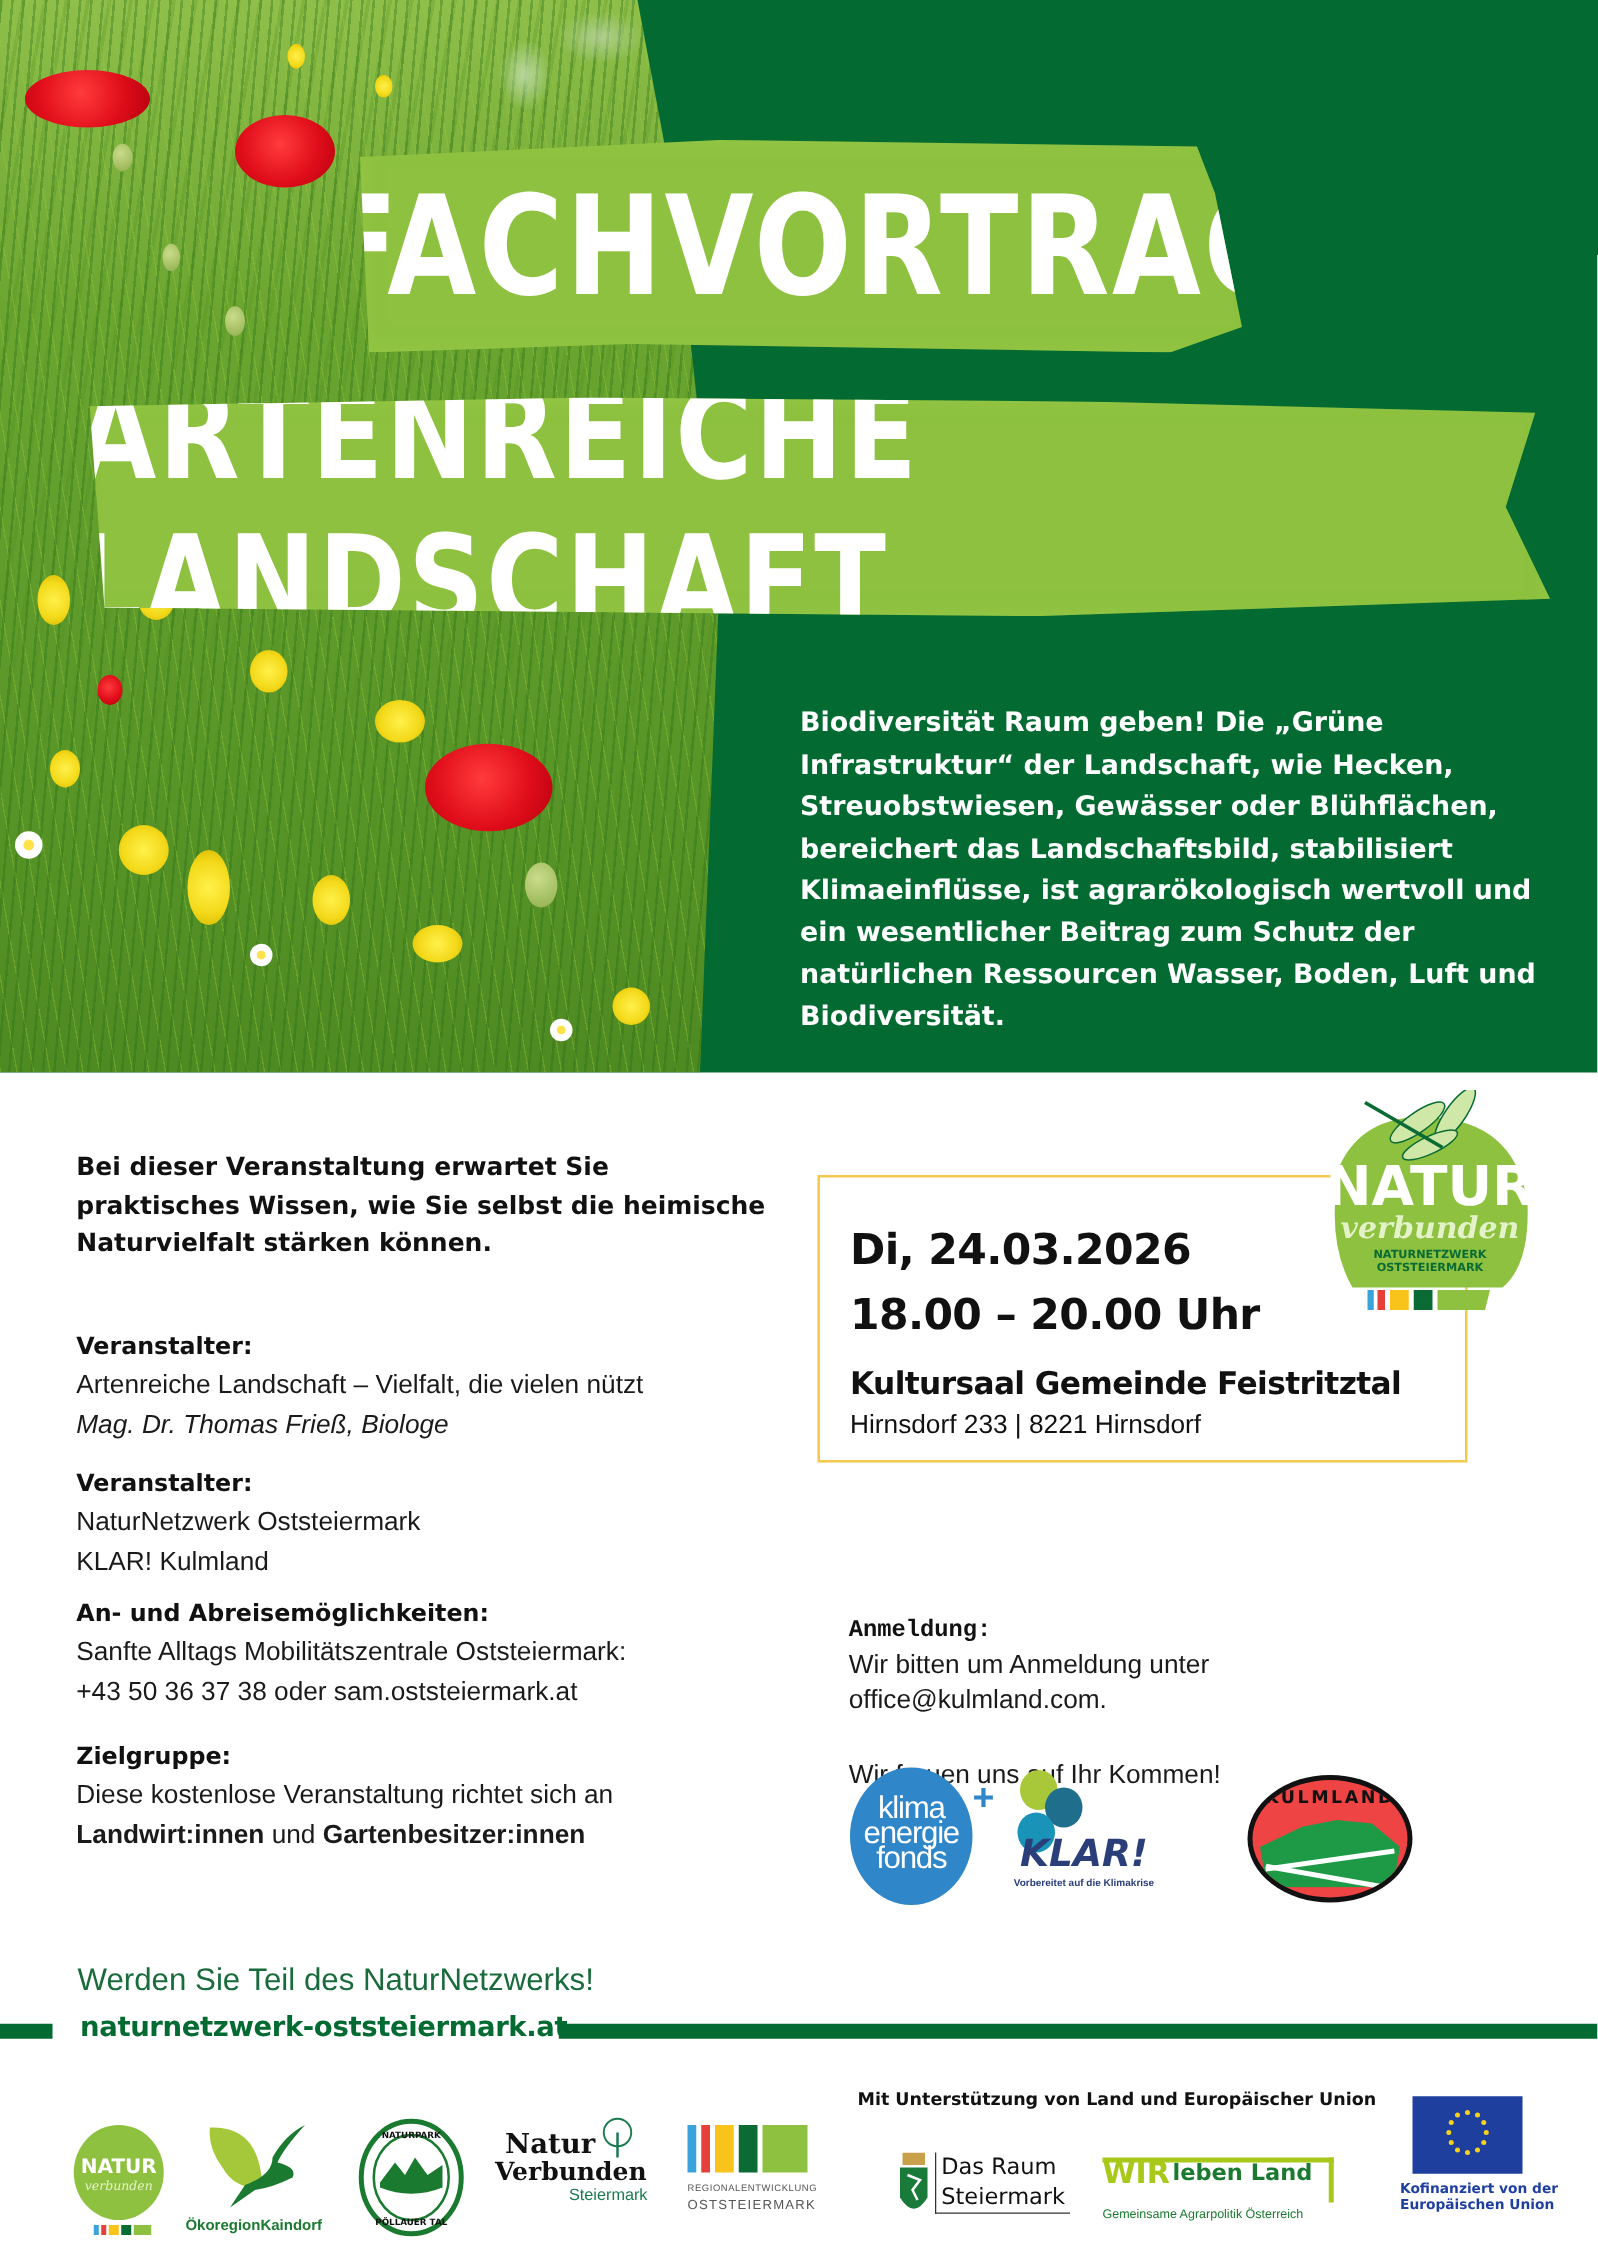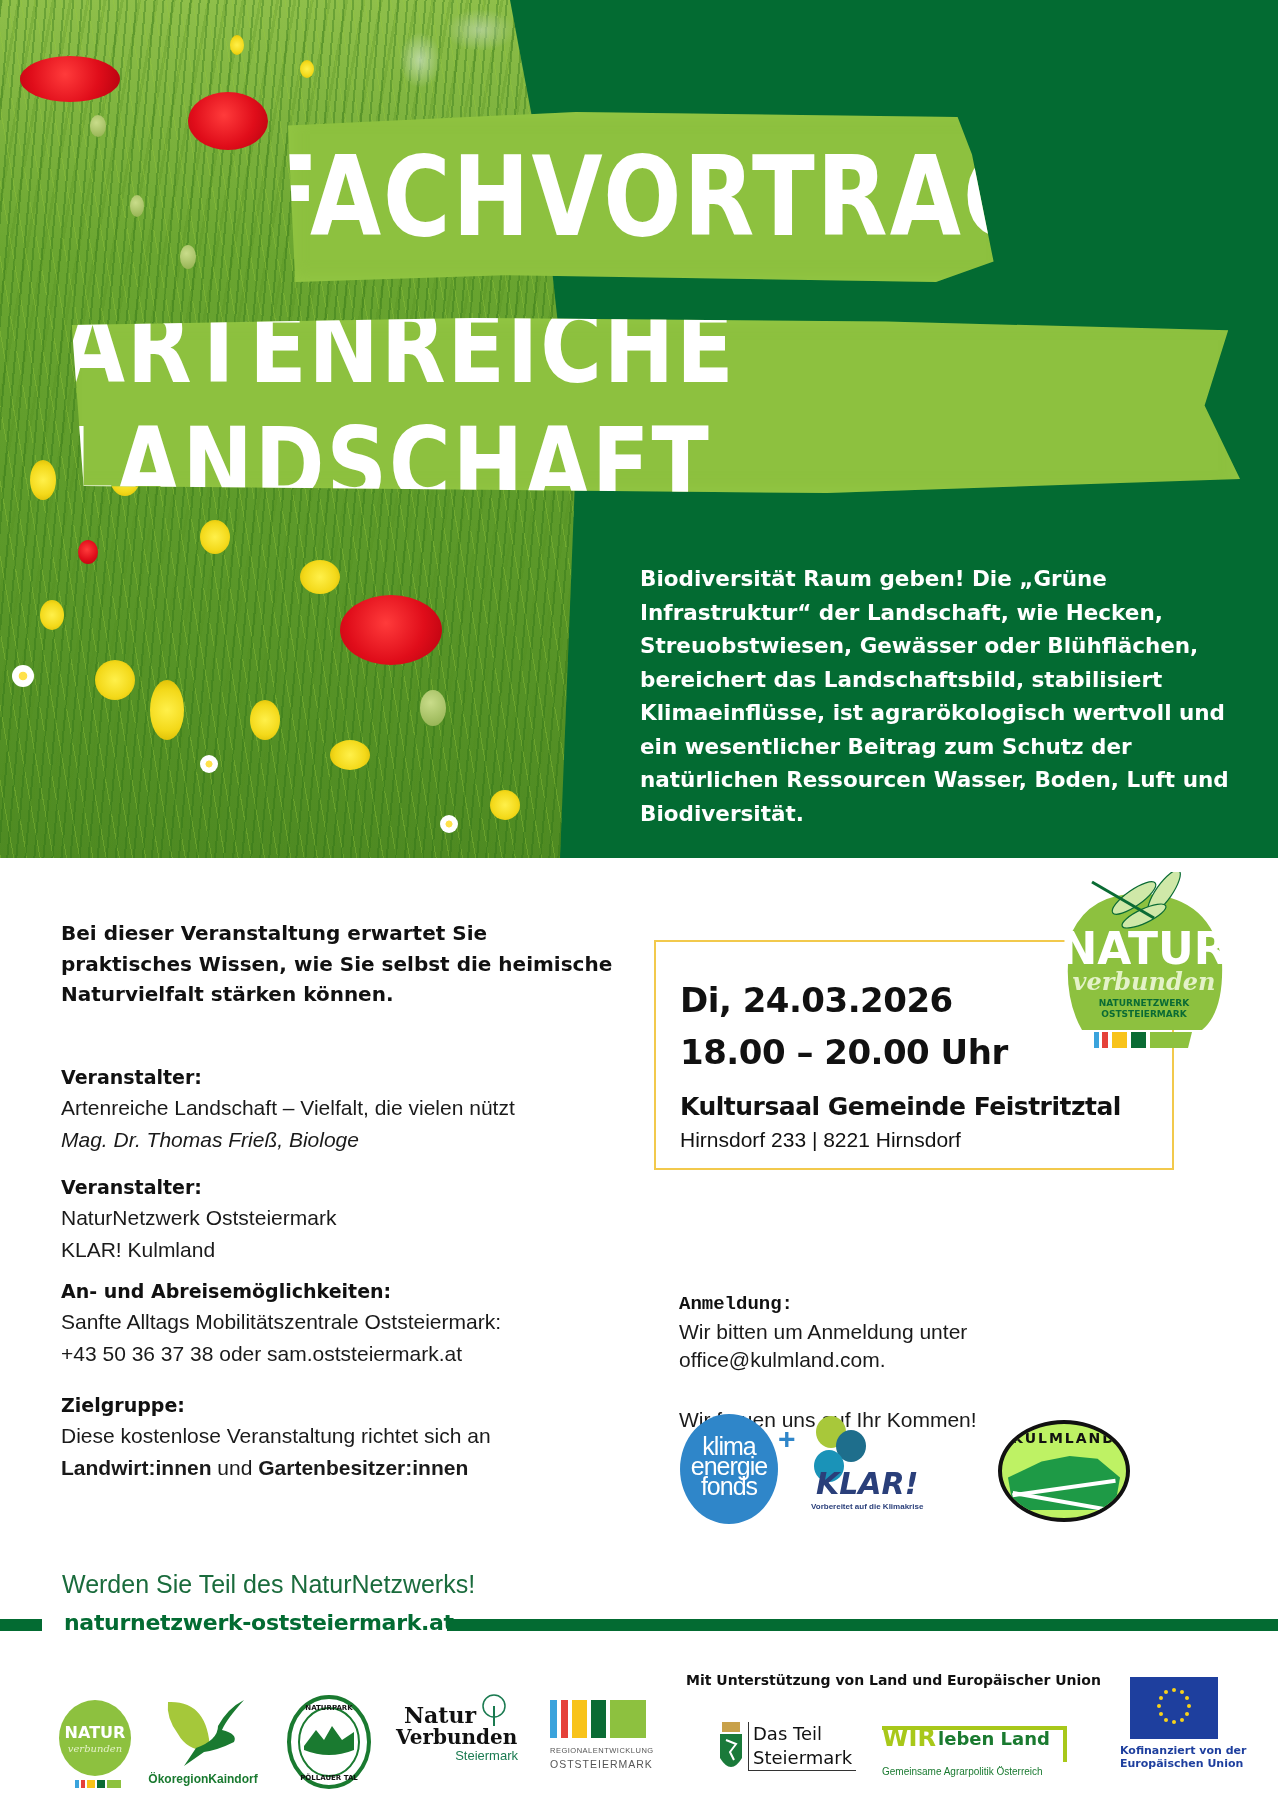--- a/index.html
+++ b/index.html
@@ -67,21 +67,21 @@
   .reg-line { font-size: 21px; line-height: 28px; color: #1a1a1a; }
   .welcome { margin-top: 34px; font-size: 21px; color: #1a1a1a; }
 
   .partner-logos { position: absolute; left: 676px; top: 1414px; width: 480px; height: 110px; }
   .klima { position: absolute; left: 4px; top: 0; width: 98px; height: 110px; border-radius: 50%; background: #2f86c9;
     color: #fff; font-size: 25px; line-height: 20px; text-align: center; padding-top: 22px; letter-spacing: -1px; }
   .klima-plus { position: absolute; left: 102px; top: 8px; font-size: 30px; color: #2f86c9; font-weight: bold; }
   .klar-circ { position: absolute; border-radius: 50%; }
   .klar-text { position: absolute; left: 140px; top: 52px; font-family: "DejaVu Sans", sans-serif; font-weight: bold; font-style: italic; font-size: 30px; color: #2a3f7a; }
   .klar-sub { position: absolute; left: 135px; top: 88px; font-size: 8px; color: #2a3f7a; font-weight: bold; }
-  .kulmland { position: absolute; left: 322px; top: 6px; width: 132px; height: 102px; border-radius: 50%; border: 4px solid #111; background: #bef264; overflow: hidden; }
+  .kulmland { position: absolute; left: 322px; top: 6px; width: 132px; height: 102px; border-radius: 50%; border: 4px solid #111; background: #ef4444; overflow: hidden; }
   .kul-text { position: absolute; left: 0; right: 0; top: 6px; text-align: center; font-family: "DejaVu Sans", sans-serif; font-weight: bold; font-size: 14px; letter-spacing: 2px; }
   .kul-hill { position: absolute; left: 6px; right: 6px; top: 32px; bottom: 8px; background: #1e9a46; clip-path: polygon(0 40%, 30% 10%, 55% 0, 80% 5%, 100% 40%, 95% 100%, 5% 100%); }
   .kul-stripe { position: absolute; left: 10px; right: 10px; height: 4px; background: #fff; transform: rotate(-8deg); }
 
   
   .support-title { position: absolute; left: 686px; top: 1672px; font-family: "DejaVu Sans", sans-serif; font-weight: bold; font-size: 14px; color: #111; }
   .footer-logos { position: absolute; left: 0; top: 1680px; width: 1278px; height: 120px; }
   .flogo { position: absolute; }
   .lab { font-size: 11px; text-align: center; }
   .eu-flag { position: absolute; left: 1130px; top: 1677px; width: 88px; height: 62px; background: #1e3f9e; }
@@ -272,21 +272,21 @@
     <div style="position:absolute;left:0;top:58px;font-size:10.5px;color:#555;letter-spacing:1px;">OSTSTEIERMARK</div>
   </div>
 
   <div class="flogo" style="left:718px;top:42px;width:128px;height:56px;">
     <svg width="26" height="54" viewBox="0 0 26 54" style="position:absolute;left:0;top:0;">
       <rect x="4" y="0" width="18" height="10" fill="#c8a14a"></rect>
       <path d="M2 12 L24 12 L24 36 Q13 54 2 36 Z" fill="#1a7a3a"></path>
       <path d="M8 18 L18 22 L12 30 L16 38" stroke="#fff" stroke-width="2" fill="none"></path>
     </svg>
     <div style="position:absolute;left:30px;top:0;border-left:1px solid #333;border-bottom:1px solid #333;padding:0 4px;font-family:'DejaVu Sans',sans-serif;font-size:18px;line-height:24px;color:#111;">
-      <div>Das Teil</div>
+      <div>Das Raum</div>
       <div>Steiermark</div>
     </div>
   </div>
 
   <div class="flogo" style="left:882px;top:44px;width:190px;height:56px;">
     <div style="position:absolute;left:0;top:2px;width:185px;height:36px;border:4px solid #a8c81a;border-left:none;border-bottom:none;"></div>
     <div style="position:absolute;left:0;top:0;font-family:'DejaVu Sans',sans-serif;font-weight:bold;font-size:24px;color:#a8c81a;">WIR</div>
     <div style="position:absolute;left:56px;top:4px;font-family:'DejaVu Sans',sans-serif;font-weight:bold;font-size:18px;color:#1a7a30;">leben Land</div>
     <div style="position:absolute;left:0;top:42px;font-size:10px;color:#1a7a30;">Gemeinsame Agrarpolitik Österreich</div>
   </div>

